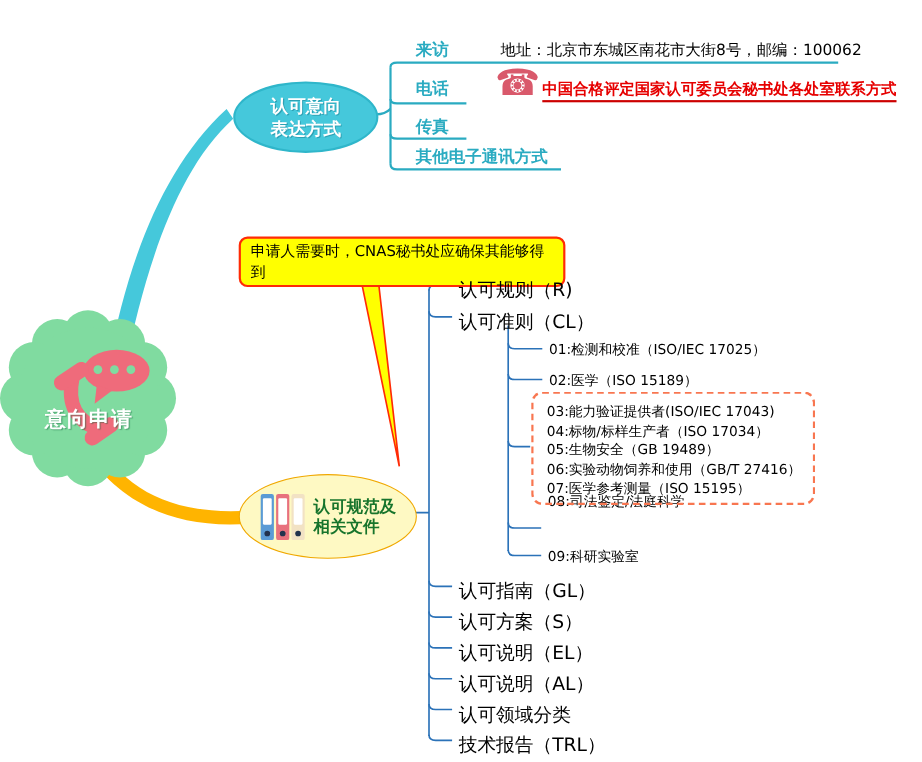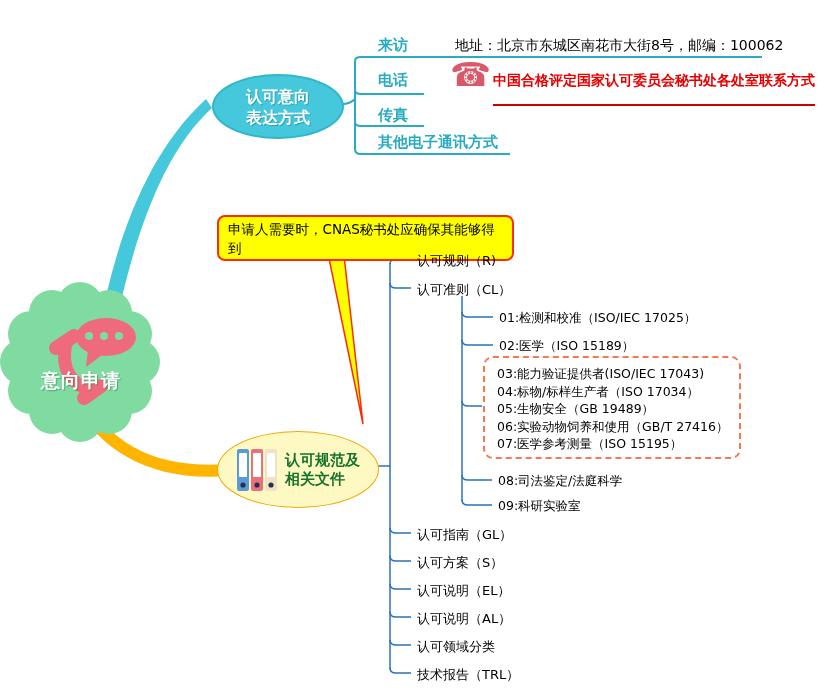--- a/index.html
+++ b/index.html
@@ -3,21 +3,21 @@
 <meta charset="utf-8">
 <style>
   html,body{margin:0;padding:0;background:#fff;}
   #stage{
     position:relative;width:838px;height:693px;background:#ffffff;overflow:hidden;
     font-family:"DejaVu Sans","Liberation Sans",sans-serif;
   }
   #lines{position:absolute;left:0;top:0;}
   .n{position:absolute;white-space:nowrap;}
   .teal-label{font-size:15px;font-weight:bold;color:#2aabc1;}
-  .item{font-size:13px;color:#000;}
+  .item{font-size:17px;color:#000;}
   .sub-item{font-size:12.5px;color:#000;}
   .ellipse{
     position:absolute;border-radius:50%;display:flex;flex-direction:column;
     align-items:center;justify-content:center;text-align:center;
   }
   .ellipse-intent{
     left:212px;top:74px;width:128px;height:61px;
     background:#45c8db;border:2px solid #2fb6ca;
     color:#fff;font-size:16px;font-weight:bold;line-height:21px;
     text-shadow:1px 1px 0 rgba(0,90,110,.35);
@@ -39,21 +39,21 @@
     padding:3px 9px;font-size:13.5px;line-height:19px;color:#000;margin-top:29px;
   }
   .dashed-box{
     position:absolute;left:483px;top:356px;width:258px;height:103px;box-sizing:border-box;
     border:2px dashed #f87650;border-radius:10px;
     padding:7px 0 0 12px;line-height:17.5px;
   }
   .address{left:455px;top:37px;font-size:14px;color:#000;}
   .phone-link{
     left:493px;top:72px;font-size:14px;font-weight:bold;color:#e60000;
-    border-bottom:2px solid #cc0000;padding-bottom:14px;cursor:pointer;
+    border-bottom:2px solid #cc0000;padding-bottom:1px;cursor:pointer;
   }
   .tel-icon{left:450px;top:58px;font-size:33px;color:#d9596b;line-height:34px;}
 </style>
 </head>
 <body>
 <div id="stage">
 
 <svg id="lines" width="838" height="693" viewBox="0 0 838 693">
 
   <path d="M 99 330 C 116 238 148 152 206 99 L 212 108 C 160 155 132 245 114 333 Z" fill="#45c8db"></path>
@@ -161,21 +161,21 @@
 <div class="n item" style="left:417px;top:281px">认可准则（CL）</div>
 <div class="n item" style="left:417px;top:526px">认可指南（GL）</div>
 <div class="n item" style="left:417px;top:554px">认可方案（S）</div>
 <div class="n item" style="left:417px;top:582px">认可说明（EL）</div>
 <div class="n item" style="left:417px;top:610px">认可说明（AL）</div>
 <div class="n item" style="left:417px;top:638px">认可领域分类</div>
 <div class="n item" style="left:417px;top:666px">技术报告（TRL）</div>
 
 <div class="n sub-item" style="left:499px;top:310px">01:检测和校准（ISO/IEC 17025）</div>
 <div class="n sub-item" style="left:499px;top:338px">02:医学（ISO 15189）</div>
-<div class="n sub-item" style="left:498px;top:473px">08:司法鉴定/法庭科学</div>
+<div class="n sub-item" style="left:498px;top:448px">08:司法鉴定/法庭科学</div>
 <div class="n sub-item" style="left:498px;top:498px">09:科研实验室</div>
 
 <div class="dashed-box">
   <div class="sub-item" style="position:static">03:能力验证提供者(ISO/IEC 17043)</div>
   <div class="sub-item" style="position:static">04:标物/标样生产者（ISO 17034）</div>
   <div class="sub-item" style="position:static">05:生物安全（GB 19489）</div>
   <div class="sub-item" style="position:static">06:实验动物饲养和使用（GB/T 27416）</div>
   <div class="sub-item" style="position:static">07:医学参考测量（ISO 15195）</div>
 </div>
 

